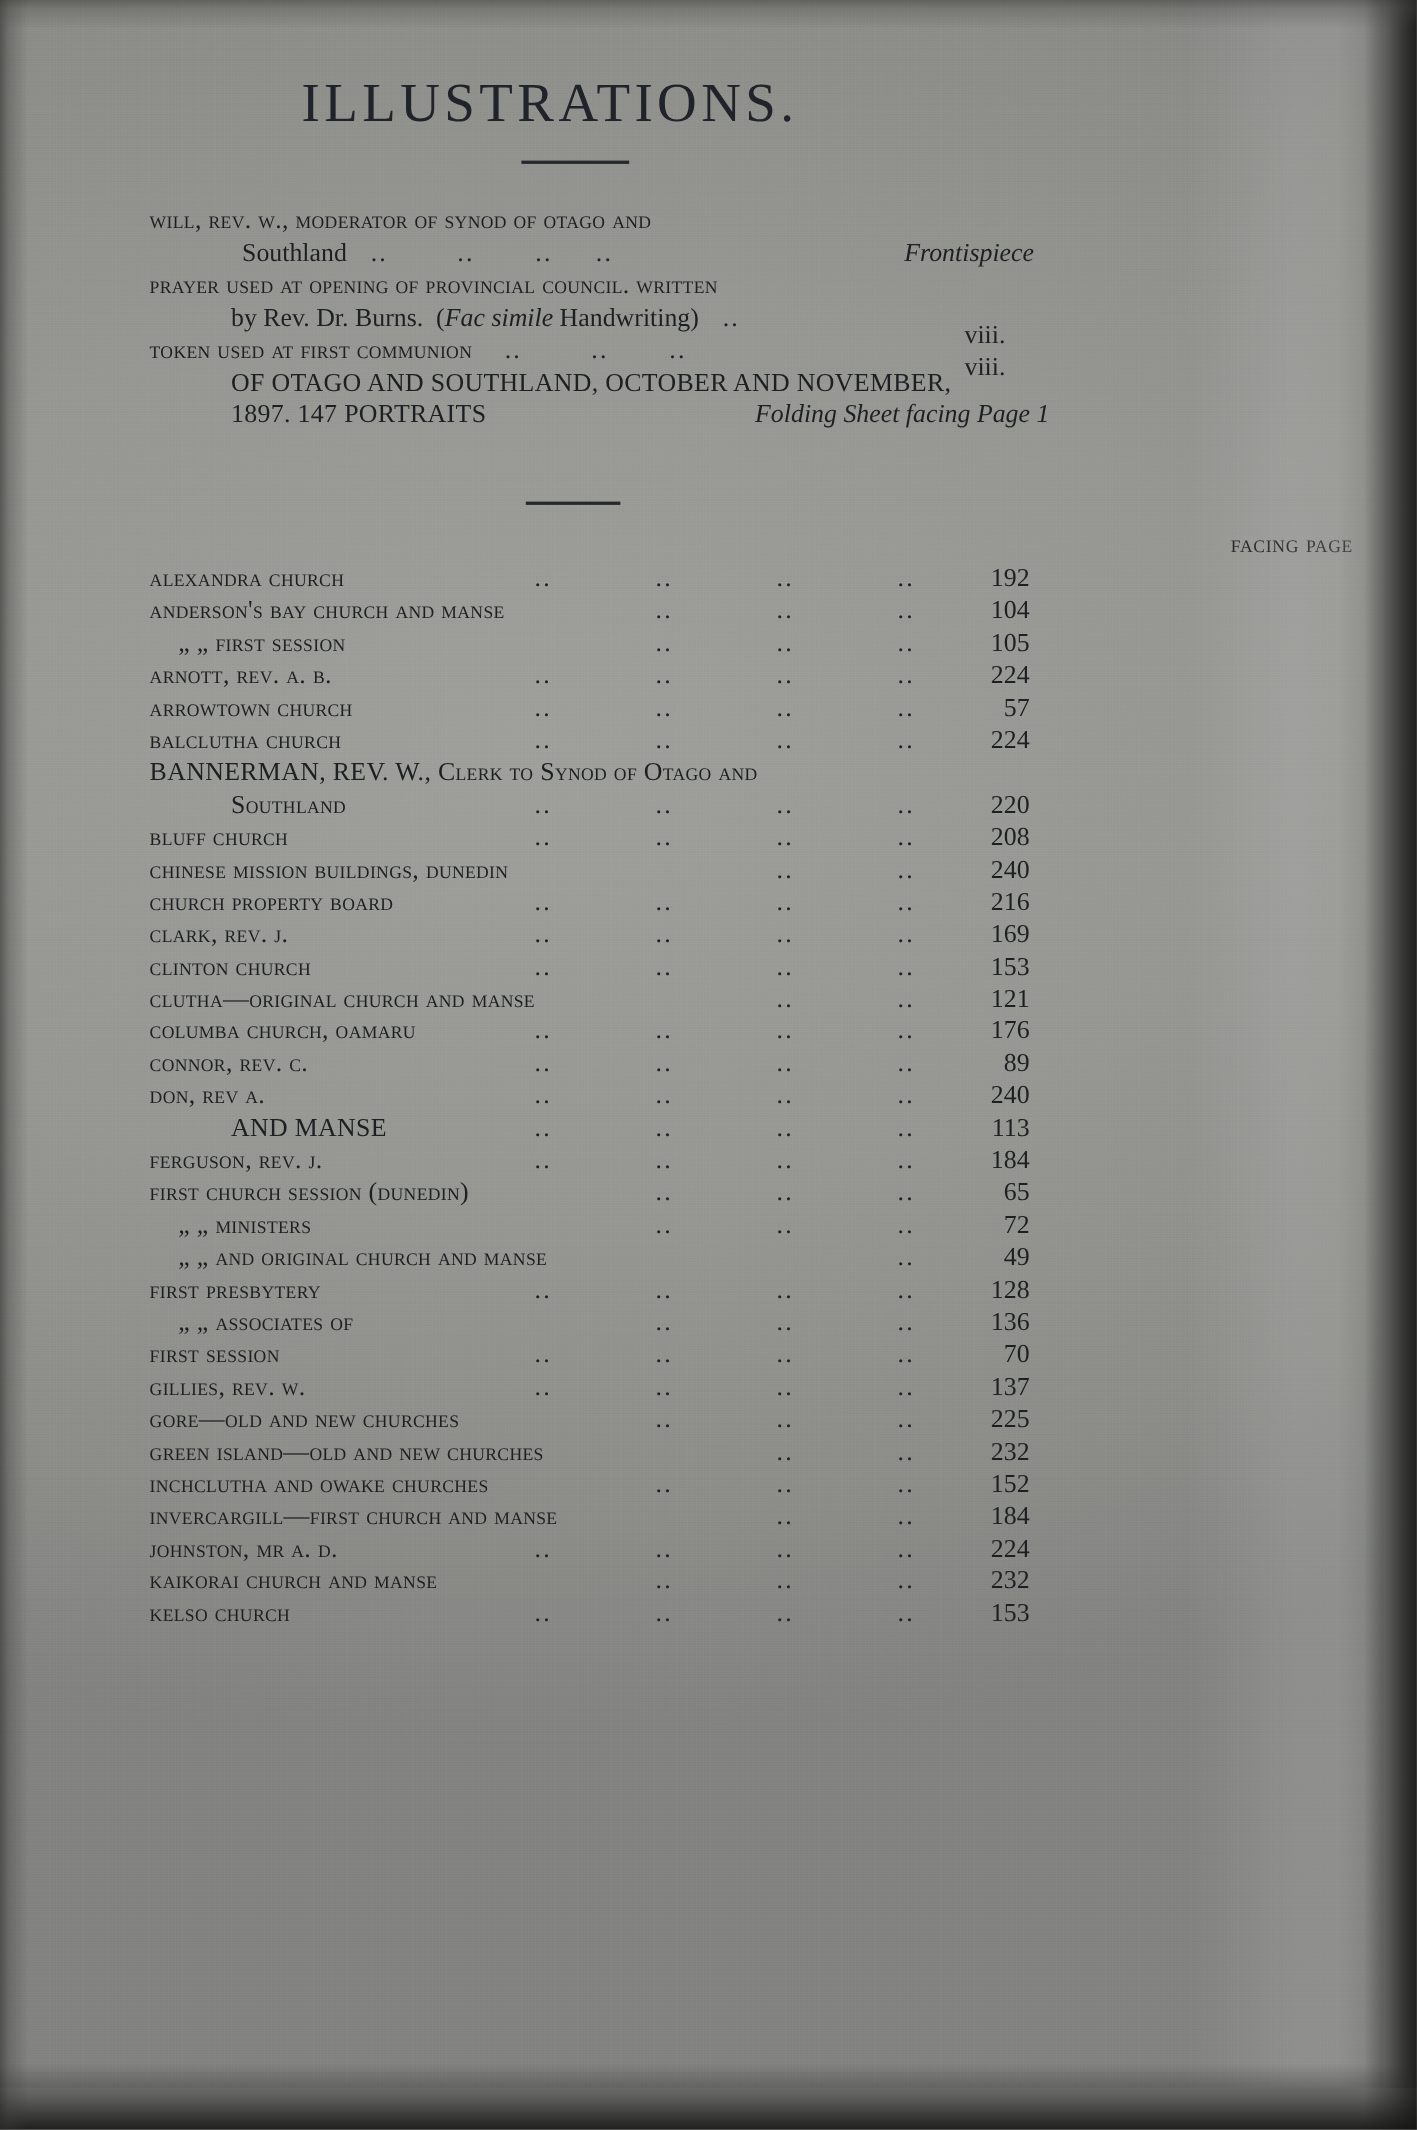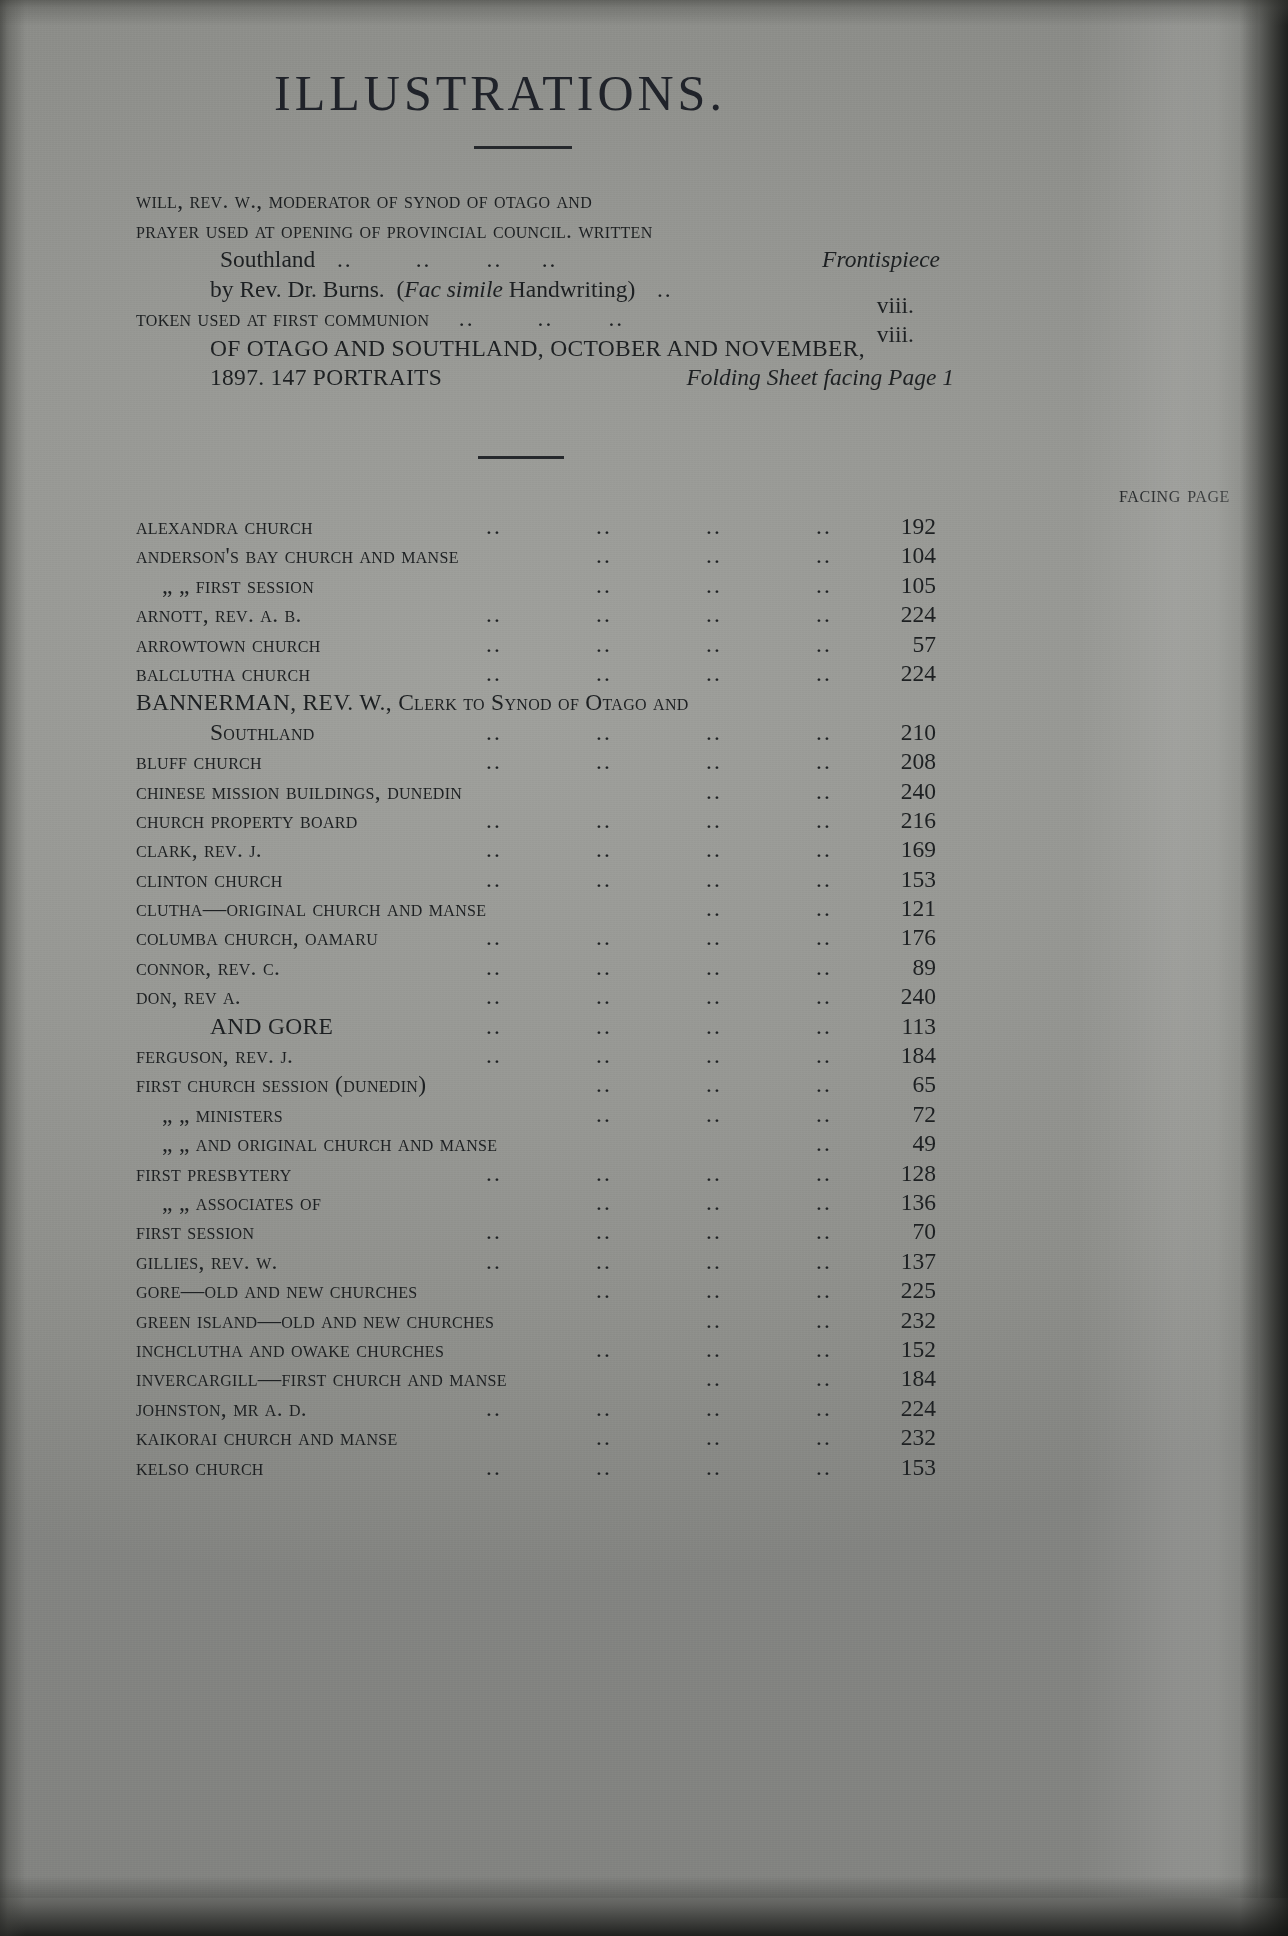--- a/index.html
+++ b/index.html
@@ -223,29 +223,29 @@
   <div id="content">
 
     <div class="page-title">ILLUSTRATIONS.</div>
     <div class="rule" id="rule-top"></div>
 
     <div id="frontmatter">
 
       <div class="fm-line">
         <span class="sc">WILL, REV. W., Moderator of Synod of Otago and</span>
       </div>
-      <div class="fm-line">
-        <span class="sc">PRAYER USED AT OPENING OF PROVINCIAL COUNCIL. Written</span>
-      </div>
-
       <div class="fm-line indent-1">
         <span>Southland</span>
         <span class="dotfill">&nbsp;&nbsp;..&nbsp;&nbsp;&nbsp;&nbsp;&nbsp;&nbsp;&nbsp;&nbsp;..&nbsp;&nbsp;&nbsp;&nbsp;&nbsp;&nbsp;&nbsp;..&nbsp;&nbsp;&nbsp;&nbsp;&nbsp;..</span>
         <span class="fm-ref">Frontispiece</span>
       </div>
+
+      <div class="fm-line">
+        <span class="sc">PRAYER USED AT OPENING OF PROVINCIAL COUNCIL. Written</span>
+      </div>
       <div class="fm-line indent-2">
         <span>by Rev. Dr. Burns.&nbsp; (<span class="ital">Fac simile</span> Handwriting)</span>
         <span class="dotfill">&nbsp;&nbsp;..</span>
         <span class="fm-num">viii.</span>
       </div>
 
       <div class="fm-line">
         <span class="sc">TOKEN USED AT FIRST COMMUNION</span>
         <span class="dotfill">&nbsp;&nbsp;&nbsp;..&nbsp;&nbsp;&nbsp;&nbsp;&nbsp;&nbsp;&nbsp;&nbsp;..&nbsp;&nbsp;&nbsp;&nbsp;&nbsp;&nbsp;&nbsp;..</span>
         <span class="fm-num">viii.</span>
@@ -299,21 +299,21 @@
             <span class="dot" style="left: 460px;">..</span>
             <span class="dot" style="left: 570px;">..</span>
             <span class="dot" style="left: 680px;">..</span>
           </span><span class="pagenum">224</span></div>
         <div class="row"><span class="label sc sc-first" style="text-transform: none;">BANNERMAN, REV. W., Clerk to Synod of Otago and</span></div>
         <div class="row cont"><span class="label sc sc-first" style="text-transform: none;">Southland</span><span class="leaders">
             <span class="dot" style="left: 350px;">..</span>
             <span class="dot" style="left: 460px;">..</span>
             <span class="dot" style="left: 570px;">..</span>
             <span class="dot" style="left: 680px;">..</span>
-          </span><span class="pagenum">210</span></div>
+          </span><span class="pagenum">220</span></div>
         <div class="row"><span class="label sc">BLUFF CHURCH</span><span class="leaders">
             <span class="dot" style="left: 350px;">..</span>
             <span class="dot" style="left: 460px;">..</span>
             <span class="dot" style="left: 570px;">..</span>
             <span class="dot" style="left: 680px;">..</span>
           </span><span class="pagenum">208</span></div>
         <div class="row"><span class="label sc">CHINESE MISSION BUILDINGS, DUNEDIN</span><span class="leaders">
             <span class="dot" style="left: 570px;">..</span>
             <span class="dot" style="left: 680px;">..</span>
           </span><span class="pagenum">240</span></div>
@@ -350,21 +350,21 @@
             <span class="dot" style="left: 460px;">..</span>
             <span class="dot" style="left: 570px;">..</span>
             <span class="dot" style="left: 680px;">..</span>
           </span><span class="pagenum">89</span></div>
         <div class="row"><span class="label sc">DON, REV A.</span><span class="leaders">
             <span class="dot" style="left: 350px;">..</span>
             <span class="dot" style="left: 460px;">..</span>
             <span class="dot" style="left: 570px;">..</span>
             <span class="dot" style="left: 680px;">..</span>
           </span><span class="pagenum">240</span></div>
-        <div class="row cont"><span class="label sc sc-first" style="text-transform: none;">AND GORE</span><span class="leaders">
+        <div class="row cont"><span class="label sc sc-first" style="text-transform: none;">AND MANSE</span><span class="leaders">
             <span class="dot" style="left: 350px;">..</span>
             <span class="dot" style="left: 460px;">..</span>
             <span class="dot" style="left: 570px;">..</span>
             <span class="dot" style="left: 680px;">..</span>
           </span><span class="pagenum">113</span></div>
         <div class="row"><span class="label sc">FERGUSON, REV. J.</span><span class="leaders">
             <span class="dot" style="left: 350px;">..</span>
             <span class="dot" style="left: 460px;">..</span>
             <span class="dot" style="left: 570px;">..</span>
             <span class="dot" style="left: 680px;">..</span>

